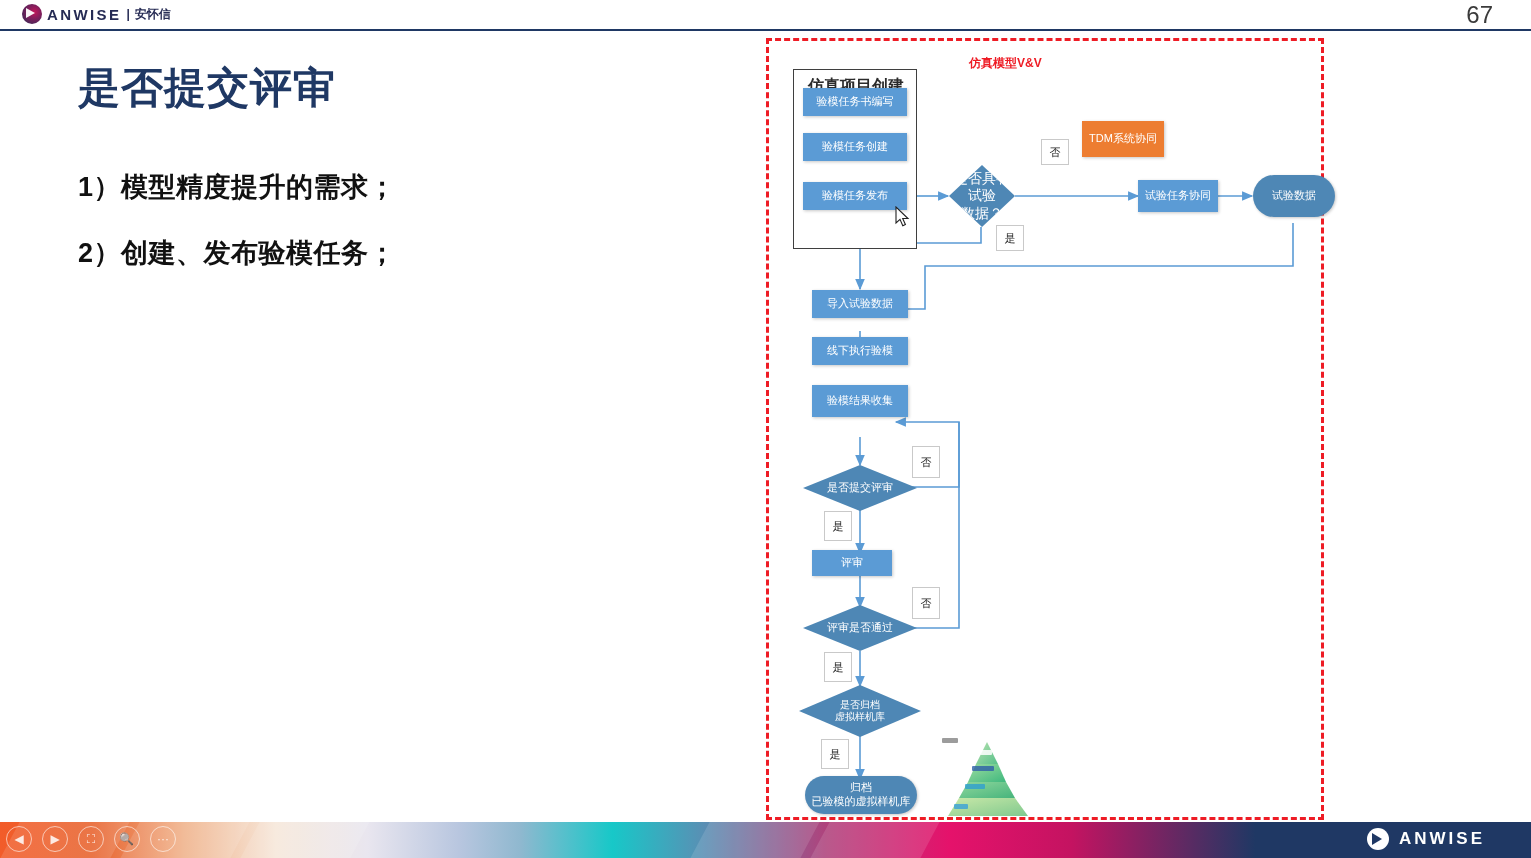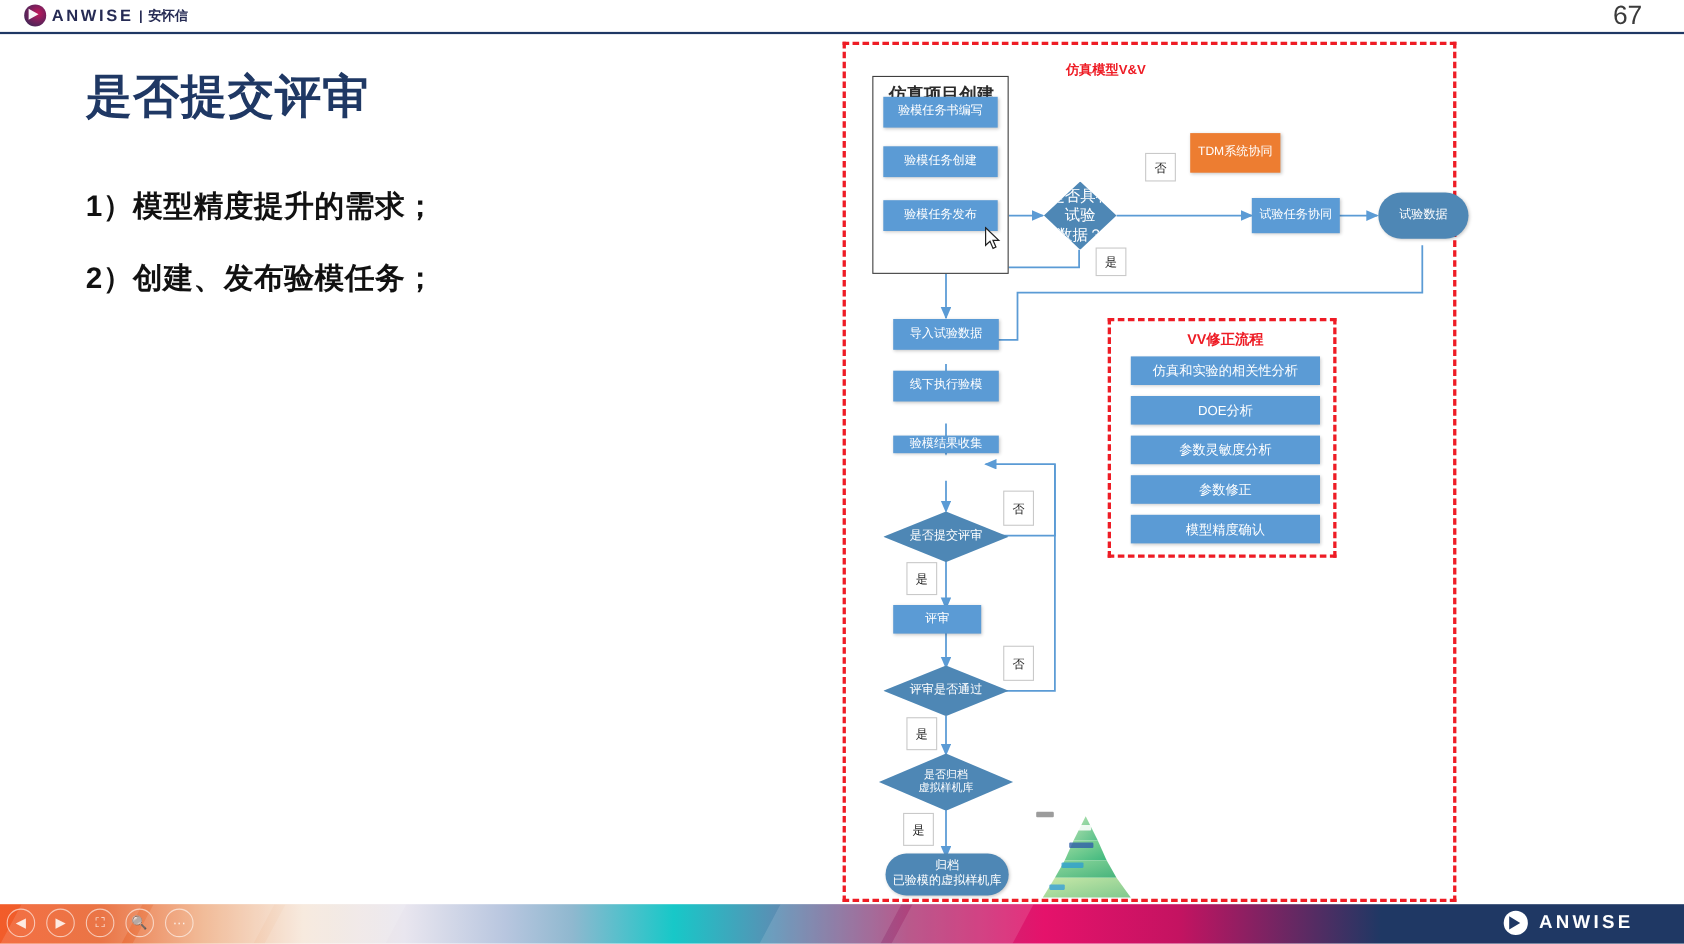--- a/index.html
+++ b/index.html
@@ -158,21 +158,21 @@
     <div class="yn" style="left:227px; top:184px; width:28px; height:26px;">是</div>
 
     <div class="nbox orange" style="left:313px; top:80px; width:82px; height:36px;">TDM系统协同</div>
 
     <div class="nbox" style="left:369px; top:139px; width:80px; height:32px;">试验任务协同</div>
 
     <div class="nbox rounded" style="left:484px; top:134px; width:82px; height:42px;">试验数据</div>
 
     <div class="nbox" style="left:43px; top:249px; width:96px; height:28px;">导入试验数据</div>
     <div class="nbox" style="left:43px; top:296px; width:96px; height:28px;">线下执行验模</div>
-    <div class="nbox" style="left:43px; top:344px; width:96px; height:16px;margin-top:11px;">验模结果收集</div>
+    <div class="nbox" style="left:43px; top:344px; width:96px; height:32px;">验模结果收集</div>
 
     <div class="diamond diamond-clip" style="left:34px; top:424px; width:114px; height:46px;">是否提交评审</div>
     <div class="yn" style="left:143px; top:405px; width:28px; height:32px;">否</div>
     <div class="yn" style="left:55px; top:470px; width:28px; height:30px;">是</div>
 
     <div class="nbox" style="left:43px; top:509px; width:80px; height:26px;">评审</div>
 
     <div class="diamond diamond-clip" style="left:34px; top:564px; width:114px; height:46px;">评审是否通过</div>
     <div class="yn" style="left:143px; top:546px; width:28px; height:32px;">否</div>
     <div class="yn" style="left:55px; top:611px; width:28px; height:30px;">是</div>
@@ -211,28 +211,20 @@
       <polygon points="58,28 36,28 28,46 66,46" fill="url(#pg2)"></polygon>
       <polygon points="66,46 28,46 19,62 75,62" fill="url(#pg3)"></polygon>
       <polygon points="75,62 19,62 8,80 88,80" fill="url(#pg4)"></polygon>
       <rect x="40" y="14" width="12" height="5" rx="1" fill="#ffffff" opacity=".85"></rect>
       <rect x="32" y="30" width="22" height="5" rx="1" fill="#2f5fa8" opacity=".8"></rect>
       <rect x="25" y="48" width="20" height="5" rx="1" fill="#2f9fd0" opacity=".8"></rect>
       <rect x="14" y="68" width="14" height="5" rx="1" fill="#3aa0d8" opacity=".8"></rect>
       <rect x="2" y="2" width="16" height="5" rx="1" fill="#4a4a4a" opacity=".55"></rect>
     </svg>
 
-    <div class="vvbox">
-      <div class="vvbox-title">VV修正流程</div>
-      <div class="vvitem" style="top:32px;">仿真和实验的相关性分析</div>
-      <div class="vvitem" style="top:68px;">DOE分析</div>
-      <div class="vvitem" style="top:104px;">参数灵敏度分析</div>
-      <div class="vvitem" style="top:140px;">参数修正</div>
-      <div class="vvitem" style="top:176px;">模型精度确认</div>
-    </div>
   </div>
 
   <svg class="cursor" viewBox="0 0 16 22">
     <path d="M1,1 L1,17 L5,13.4 L7.8,19.8 L10.4,18.6 L7.7,12.5 L13,12.5 Z" fill="#ffffff" stroke="#222222" stroke-width="1.1"></path>
   </svg>
 
   <div class="bottombar">
     <div class="bb-hex" style="left:10px;"></div>
     <div class="bb-hex" style="left:130px;"></div>
     <div class="bb-hex" style="left:250px;"></div>

